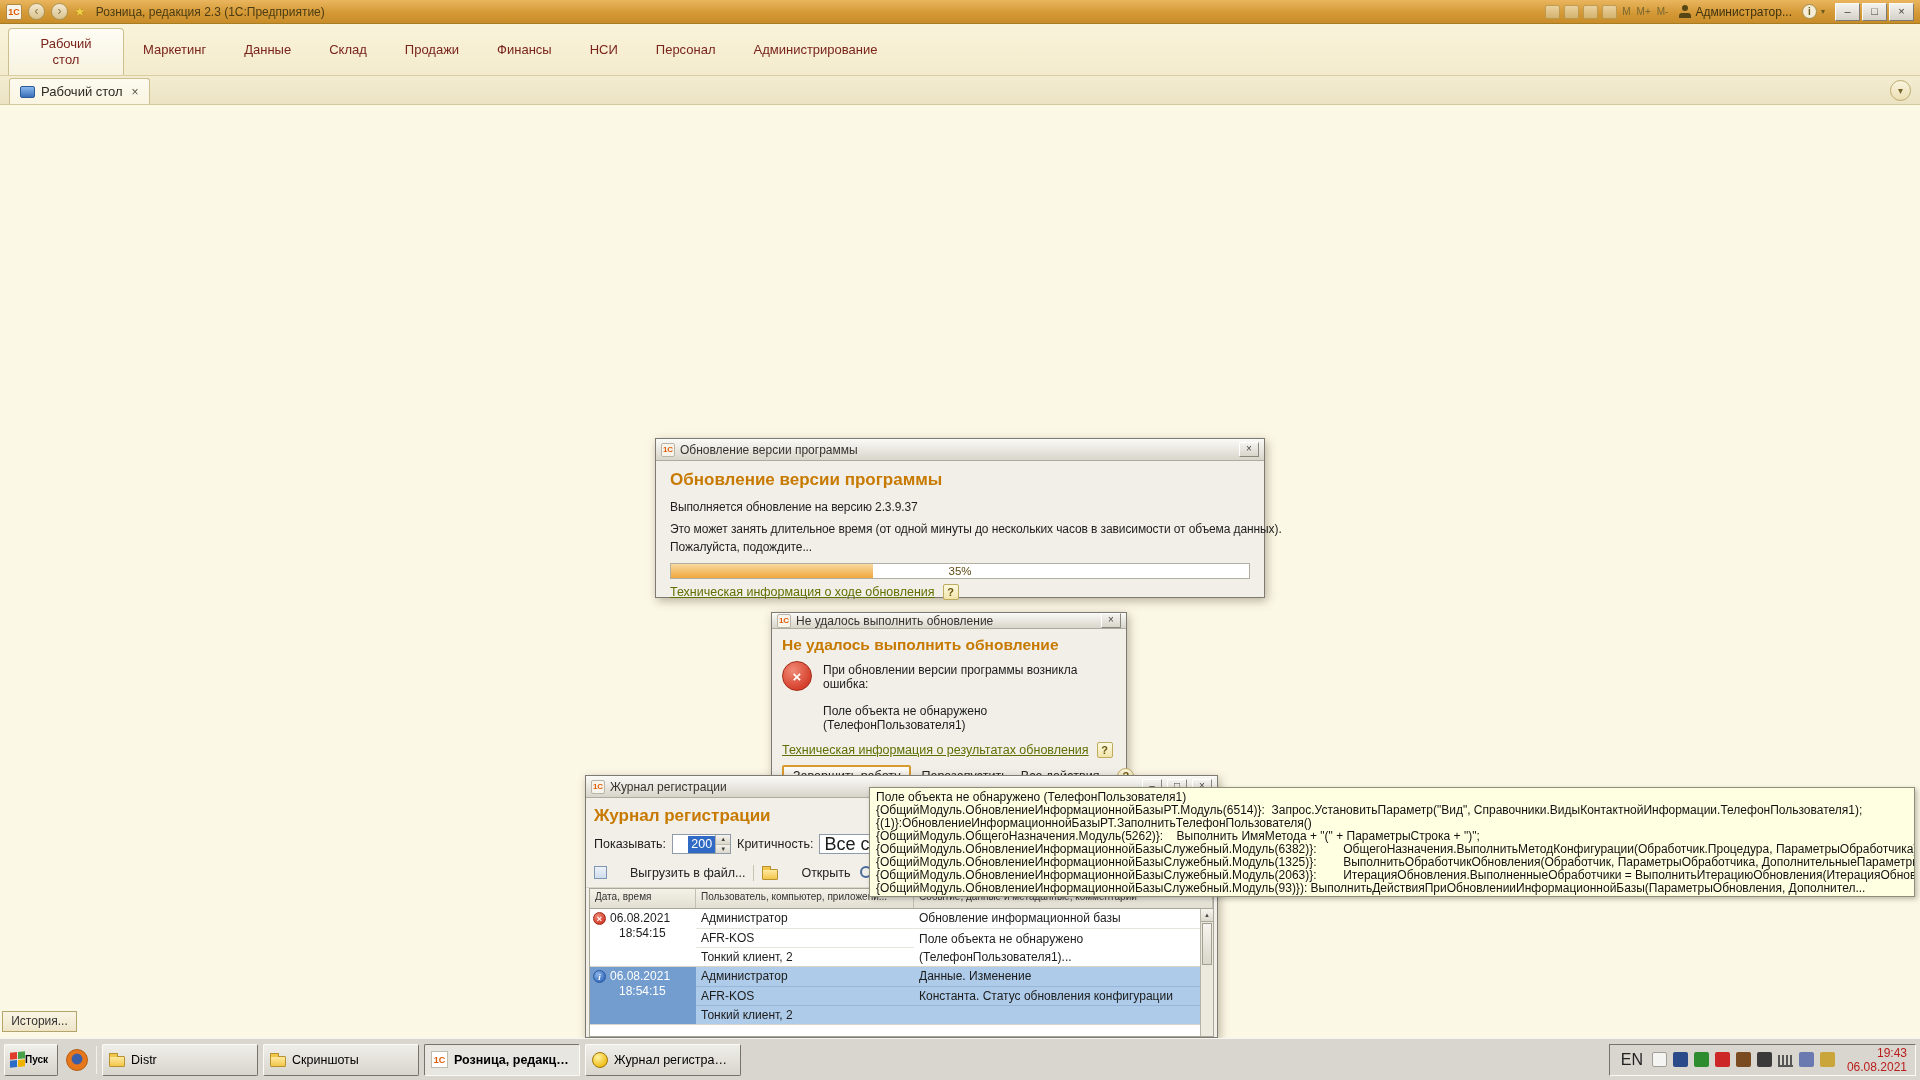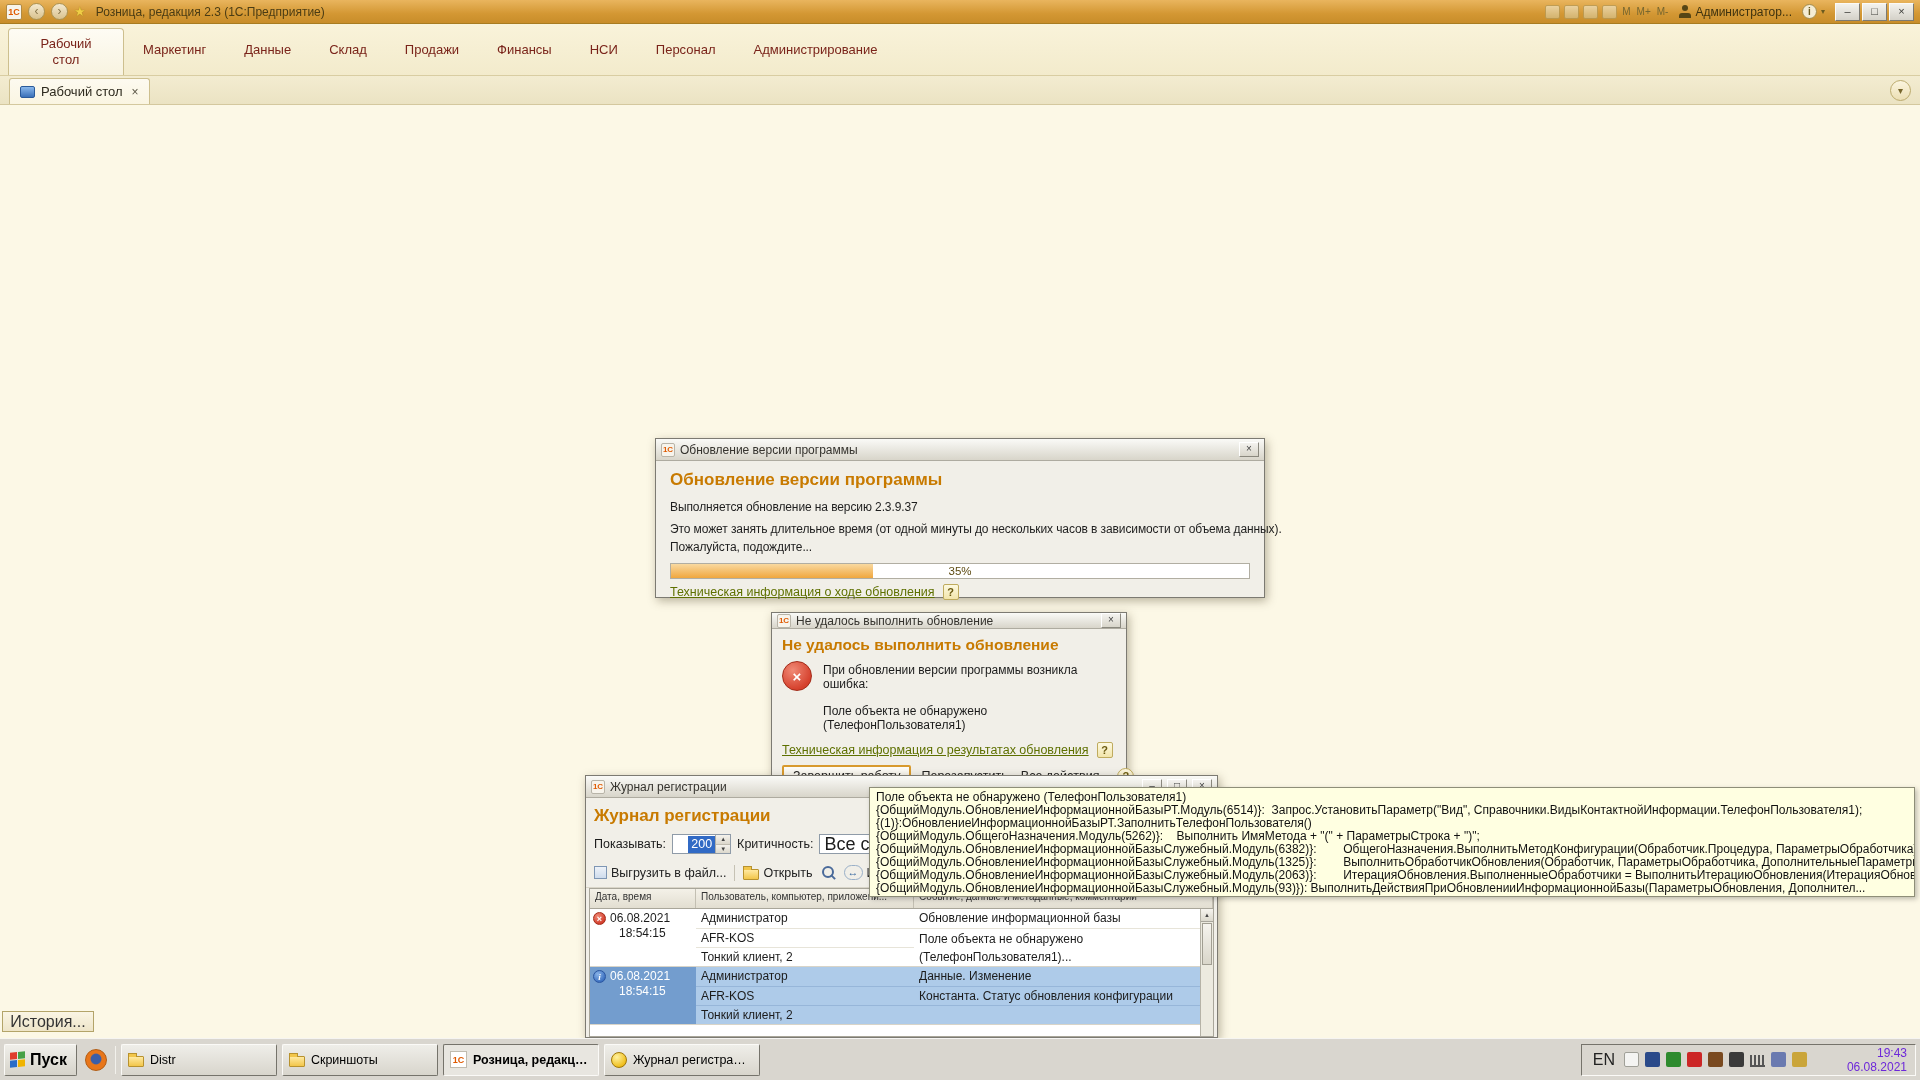--- a/index.html
+++ b/index.html
@@ -34,21 +34,21 @@
   .ribbon-tab.active { background:linear-gradient(#fefcf4,#f8f3e0); border:1px solid #cdbf8e; border-bottom:none; border-radius:4px 4px 0 0; width:116px; height:47px; align-self:flex-end; display:flex; align-items:center; justify-content:center; text-align:center; padding:0 26px; line-height:16px; white-space:normal; }
 
   
   .subtabs { position:absolute; left:0; top:76px; right:0; height:29px; background:linear-gradient(#f3ecd1,#ebe3c3); border-bottom:1px solid #d4c89e; display:flex; align-items:flex-end; padding:0 9px; z-index:4; }
   .subtab { display:flex; align-items:center; gap:6px; height:26px; padding:0 10px; background:linear-gradient(#fdfaf0,#faf5e2); border:1px solid #cdbf8e; border-bottom:none; border-radius:3px 3px 0 0; font-size:13px; color:#2e2a1e; }
   .desktop-icon { width:15px; height:12px; background:linear-gradient(#8ab8ec,#3a70b8); border:1px solid #2a5a9a; border-radius:2px; flex:none; }
   .subtab-close { color:#5a5646; font-size:12px; margin-left:3px; line-height:12px; }
   .subtabs-right { margin-left:auto; margin-bottom:3px; width:21px; height:21px; border-radius:50%; background:linear-gradient(#fbf5df,#ecdfb4); border:1px solid #bcab6e; color:#77662c; text-align:center; line-height:19px; font-size:10px; flex:none; }
 
   .workspace { position:absolute; left:0; top:105px; right:0; bottom:42px; background:#fcf8e6; }
-  .history-btn { position:absolute; left:2px; top:1011px; width:92px; height:21px; background:linear-gradient(#faf5e4,#eee5c9); border:1px solid #b3a469; font-size:16px; color:#333; text-align:center; line-height:19px; z-index:6; }
+  .history-btn { position:absolute; left:2px; top:1011px; width:75px; height:21px; background:linear-gradient(#faf5e4,#eee5c9); border:1px solid #b3a469; font-size:12px; color:#333; text-align:center; line-height:19px; z-index:6; }
 
   
   .win { position:absolute; background:#f1efe8; border:1px solid #7c7a72; box-shadow:2px 3px 9px rgba(60,50,20,.35); }
   .win-tb { height:22px; display:flex; align-items:center; gap:5px; padding:0 5px; background:linear-gradient(#fafaf7,#d8d5ca); border-bottom:1px solid #aeaba0; }
   .win-tb .onec-logo { width:14px; height:14px; font-size:8px; border-color:#b8b4a8; }
   .win-tb-title { flex:1; font-size:12px; color:#35332e; white-space:nowrap; overflow:hidden; }
   .win-tb-btn { width:20px; height:15px; background:linear-gradient(#f4f3ef,#d8d5ca); border:1px solid; border-color:#ffffff #8a887e #8a887e #ffffff; font-size:10px; line-height:12px; text-align:center; color:#444; flex:none; }
 
   .dlg-heading { font-size:17px; font-weight:bold; color:#c87a00; margin:3px 0 10px; }
   .dlg-line { font-size:12px; color:#1e1e1e; margin-bottom:4px; white-space:nowrap; letter-spacing:-0.1px; }
@@ -86,21 +86,21 @@
   .num-input { display:flex; width:59px; height:20px; background:#fff; border:1px solid #8f9ba8; }
   .num-value-wrap { flex:1; display:flex; justify-content:flex-end; align-items:center; overflow:hidden; }
   .num-value { background:#316ac5; color:#fff; font-size:12.5px; line-height:17px; padding:0 3px; }
   .spin { width:15px; display:flex; flex-direction:column; border-left:1px solid #b0b0a8; }
   .spin span { flex:1; font-size:6px; line-height:8px; text-align:center; background:linear-gradient(#f4f2ec,#dcd8cc); color:#444; }
   .spin span:first-child { border-bottom:1px solid #c0bcb0; }
   .combo { display:flex; width:78px; height:20px; background:#fff; border:1px solid #8f9ba8; align-items:center; }
   .combo-text { flex:1; padding:0 4px; font-size:18px; white-space:nowrap; overflow:hidden; }
   .combo-btn { width:15px; height:100%; background:linear-gradient(#f4f2ec,#dcd8cc); border-left:1px solid #b0b0a8; font-size:7px; text-align:center; line-height:18px; color:#333; }
   .jr-tools { display:flex; align-items:center; gap:8px; padding:4px 8px; font-size:12.5px; border-bottom:1px solid #d9d5c8; height:30px; }
-  .tool-btn { display:flex; align-items:center; gap:4px; color:#222; white-space:nowrap; }
+  .tool-btn { display:flex; align-items:center; gap:23px; color:#222; white-space:nowrap; }
   .sep { width:1px; height:16px; background:#c6c2b4; }
   .export-icon { width:13px; height:13px; background:linear-gradient(#eef2f8,#cfdcec); border:1px solid #7e96b4; flex:none; }
   .folder-icon-sm { width:16px; height:11px; background:linear-gradient(#ffe9a0,#f2c64a); border:1px solid #b8922e; border-radius:1px; position:relative; margin-top:3px; flex:none; }
   .folder-icon-sm::before { content:""; position:absolute; left:-1px; top:-4px; width:7px; height:3px; background:#f2c64a; border:1px solid #b8922e; border-bottom:none; }
   .mag-icon { width:15px; height:15px; position:relative; flex:none; }
   .mag-icon::before { content:""; position:absolute; left:1px; top:1px; width:8px; height:8px; border:2px solid #4a6a9a; border-radius:50%; }
   .mag-icon::after { content:""; position:absolute; right:0; bottom:2px; width:6px; height:2px; background:#4a6a9a; transform:rotate(45deg); }
   .interval-icon { font-size:11px; color:#3a6aa0; border:1px solid #9ab0c8; border-radius:8px; padding:0 3px; line-height:13px; flex:none; }
 
   .jr-table { flex:1; margin:0 3px 0; border:1px solid #a9a69a; background:#fff; position:relative; overflow:hidden; }
@@ -125,41 +125,41 @@
   .jr-scroll { position:absolute; right:0; top:20px; bottom:0; width:13px; background:#eceadf; border-left:1px solid #b5b2a6; }
   .jr-scroll .sc-btn { height:13px; background:linear-gradient(#f6f4ee,#dcd9cd); border-bottom:1px solid #a9a69c; font-size:6px; text-align:center; line-height:12px; color:#444; }
   .jr-scroll .sc-thumb { margin:1px; height:42px; background:linear-gradient(#f6f4ee,#d9d6ca); border:1px solid #a19e92; }
 
   
   .tooltip { position:absolute; left:869px; top:787px; width:1046px; height:110px; background:#ffffe1; border:1px solid #8e8e78; z-index:30; padding:3px 6px; overflow:hidden; box-shadow:2px 2px 5px rgba(0,0,0,.25); }
   .tooltip div { font-size:12px; line-height:13px; white-space:pre; color:#111; }
 
   
   .taskbar { position:absolute; left:0; bottom:0; right:0; height:42px; background:#d9d6cf; border-top:1px solid #f6f5f2; display:flex; align-items:center; padding:0 4px; gap:5px; z-index:50; }
-  .start-btn { display:flex; align-items:center; gap:5px; height:32px; padding:0 9px 0 5px; background:linear-gradient(#f0efea,#d6d3ca); border:1px solid; border-color:#fbfaf7 #75736b #75736b #fbfaf7; border-radius:2px; font-weight:bold; font-size:16px; flex:none; }
+  .start-btn { display:flex; align-items:center; height:32px; padding:0 9px 0 5px; background:linear-gradient(#f0efea,#d6d3ca); border:1px solid; border-color:#fbfaf7 #75736b #75736b #fbfaf7; border-radius:2px; font-weight:bold; font-size:10px; flex:none; }
   .win-flag { width:15px; height:15px; display:grid; grid-template-columns:1fr 1fr; grid-template-rows:1fr 1fr; gap:1px; transform:skewY(-5deg); }
   .win-flag i { display:block; }
   .win-flag i:nth-child(1){background:#e03c2c;} .win-flag i:nth-child(2){background:#46a046;}
   .win-flag i:nth-child(3){background:#2a6cc8;} .win-flag i:nth-child(4){background:#f0b400;}
   .ql { display:flex; align-items:center; padding:0 3px; flex:none; }
   .firefox-icon { width:22px; height:22px; border-radius:50%; background:radial-gradient(circle at 50% 45%, #3b5ea8 0 32%, #e8761a 40% 72%, #f5a623 100%); border:1px solid #b35c12; }
   .tb-sep { width:1px; height:28px; background:#a8a59c; border-right:1px solid #f2f1ec; flex:none; }
   .task-btn { display:flex; align-items:center; gap:6px; width:156px; height:32px; padding:0 6px; background:linear-gradient(#efeee9,#d8d5cc); border:1px solid; border-color:#fbfaf7 #75736b #75736b #fbfaf7; border-radius:2px; font-size:12.5px; flex:none; }
   .task-btn.active { background:#e8e6e0; border-color:#75736b #fbfaf7 #fbfaf7 #75736b; font-weight:bold; }
   .task-label { white-space:nowrap; overflow:hidden; text-overflow:ellipsis; }
   .onec-app-icon { width:17px; height:17px; background:#fff; border:1px solid #c0bcb0; color:#e05a00; font-size:9px; font-weight:bold; display:inline-flex; align-items:center; justify-content:center; flex:none; }
   .sphere-icon { width:16px; height:16px; border-radius:50%; background:radial-gradient(circle at 35% 30%, #fff2a0, #f0c020 70%, #c89010); border:1px solid #a07808; flex:none; }
   .tray { margin-left:auto; display:flex; align-items:center; gap:6px; height:32px; border:1px solid; border-color:#75736b #fbfaf7 #fbfaf7 #75736b; padding:0 8px; flex:none; }
   .lang { font-size:16px; color:#222; padding:0 3px; }
   .tray-ico { width:15px; height:15px; border-radius:2px; flex:none; }
   .t1{background:#f4f4f2;border:1px solid #a0a098;} .t2{background:#2a4a8a;} .t3{background:#2e8b2e;}
   .t4{background:#cc2626;} .t5{background:#7a4a20;} .t6{background:#3a3a3a;}
   .t7{background:#6a7ab0;} .t8{background:repeating-linear-gradient(90deg,#555 0 2px,transparent 2px 4px); border-bottom:2px solid #555; border-radius:0; height:12px; margin-top:3px;}
   .t9{background:#caa53a;}
-  .clock { text-align:right; font-size:12px; line-height:14px; color:#6d28d9; padding-left:6px; white-space:nowrap;margin-left:28px; }
+  .clock { text-align:right; font-size:12px; line-height:14px; color:#b91c1c; padding-left:6px; white-space:nowrap; }
 </style>
 </head>
 <body>
 
 <div class="screen">
 
   <div class="titlebar">
     <span class="onec-logo">1С</span>
     <span class="nav-circle">‹</span>
     <span class="nav-circle">›</span>

